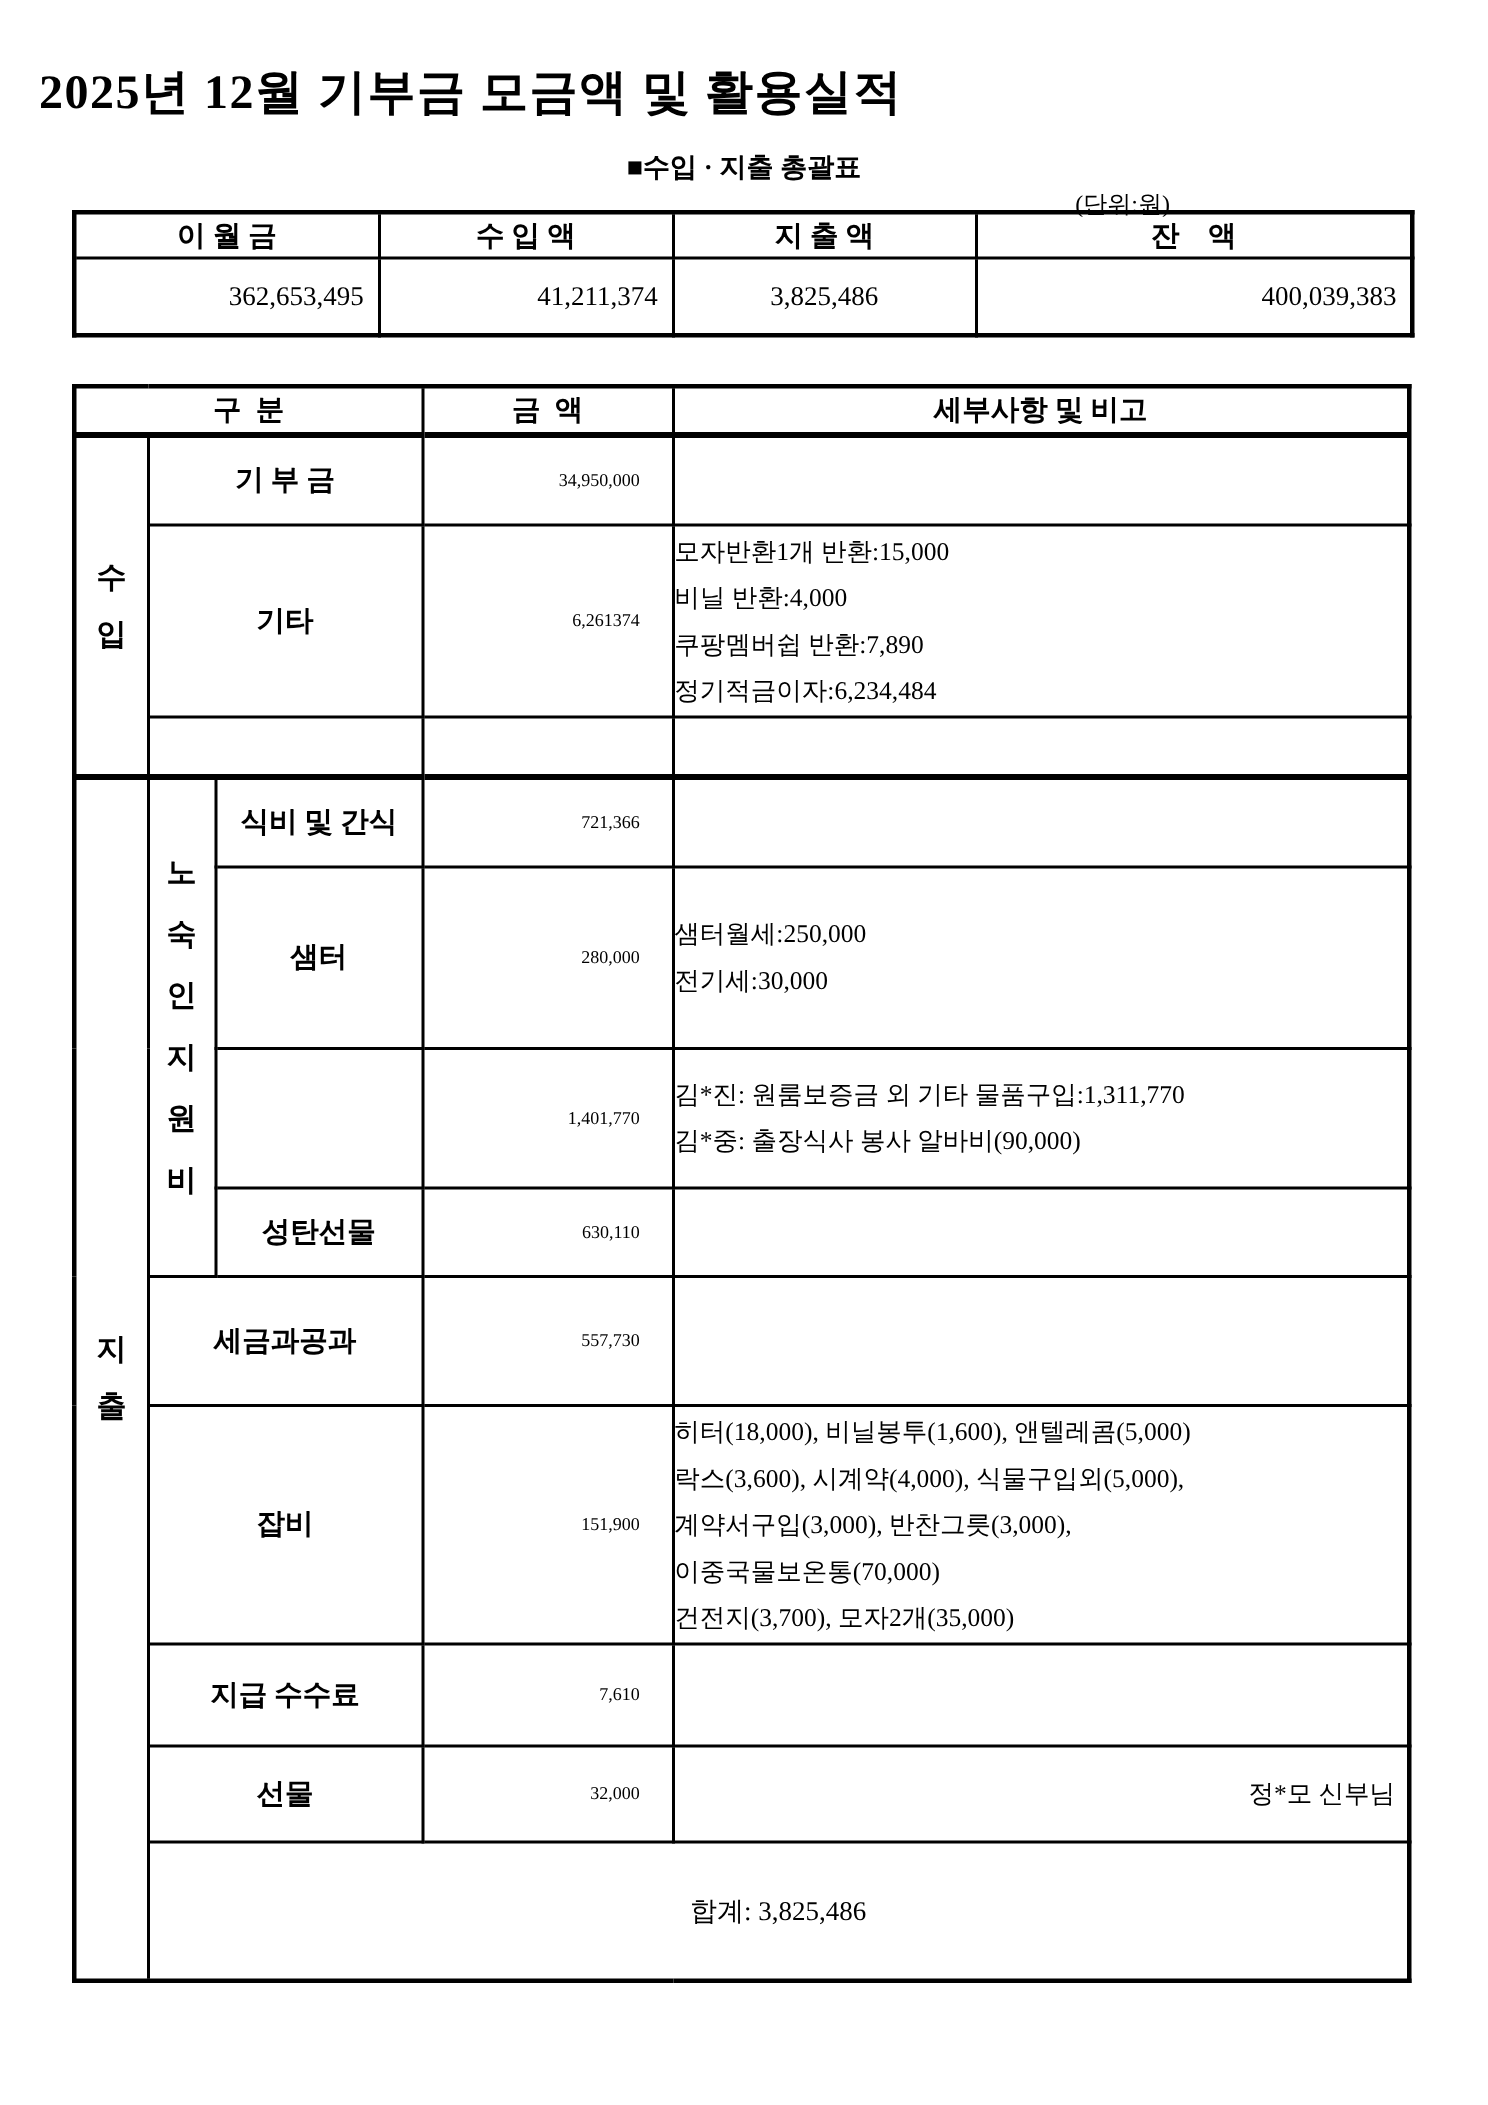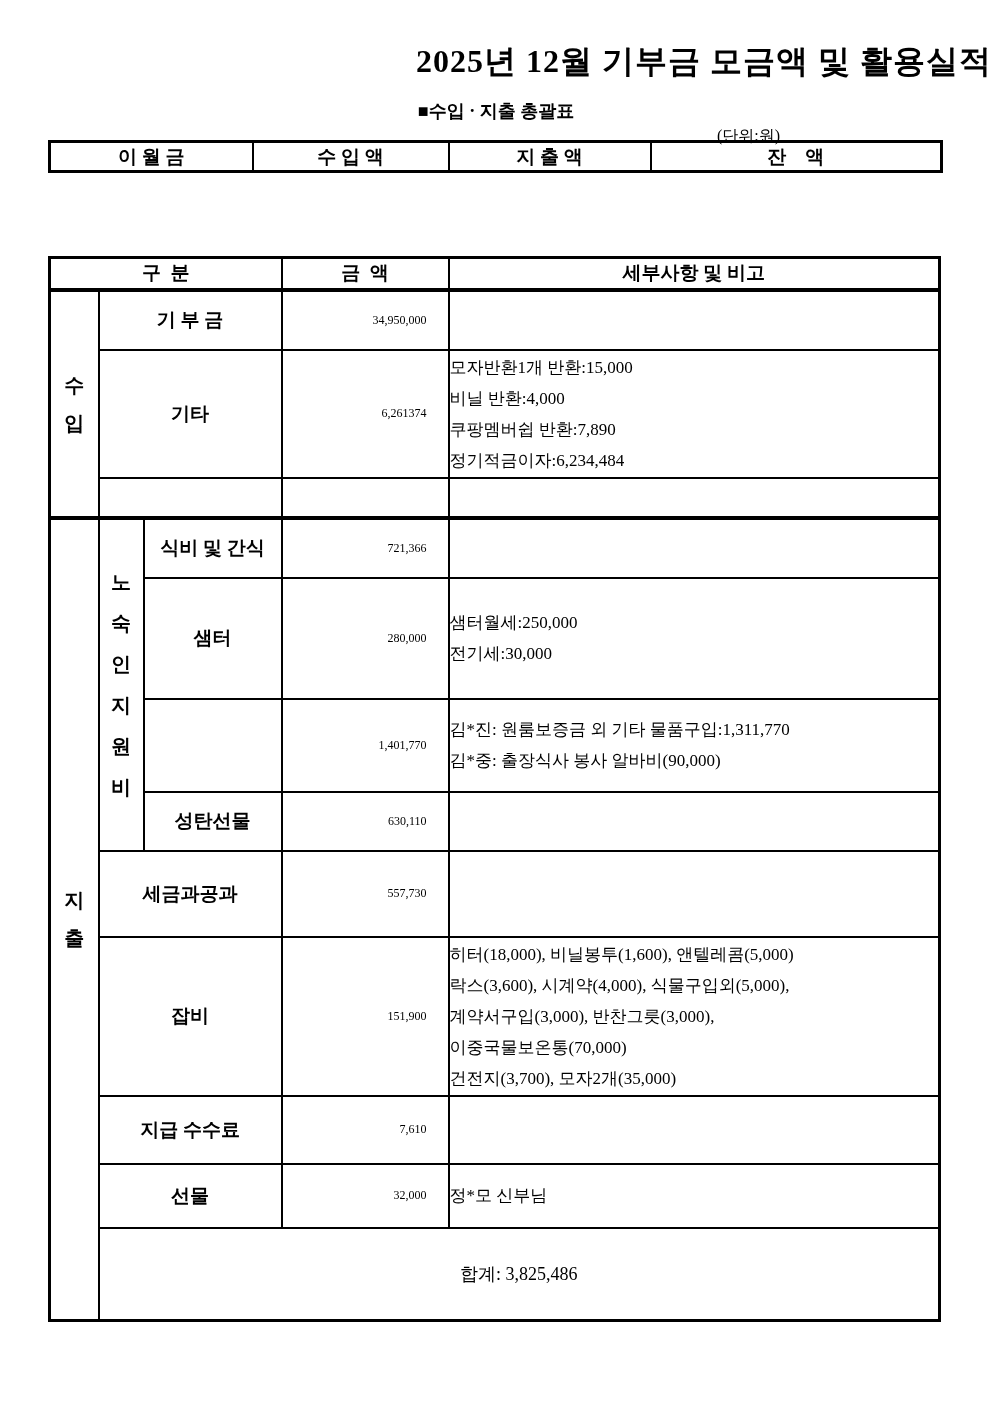--- a/index.html
+++ b/index.html
@@ -4,22 +4,22 @@
 <style>
   * { margin:0; padding:0; box-sizing:border-box; }
   html, body { background:#fff; }
   body {
     width:992px; height:1403px; position:relative;
     color:#000; font-family:"Liberation Serif", serif;
     overflow:hidden;
   }
   .doc-title {
     position:absolute; top:40px; left:0; width:100%;
-    text-align:right; font-size:32px; font-weight:bold;
-    letter-spacing:1px; white-space:pre;
+    text-align:left; font-size:32px; font-weight:bold;
+    letter-spacing:1px; white-space:pre;padding-left:26px;
   }
   .doc-subtitle {
     position:absolute; top:99px; left:0; width:100%;
     text-align:center; font-size:18px; font-weight:bold; white-space:pre;
   }
   .unit-note {
     position:absolute; top:126px; right:212px;
     font-size:16px;
   }
   table {
@@ -34,21 +34,21 @@
     font-size:19px; font-weight:bold; text-align:center; white-space:pre;
   }
   .val { font-size:18px; text-align:right; padding-right:9px; }
   .val-center { font-size:18px; text-align:center; }
   .cat {
     font-size:19px; font-weight:bold; text-align:center; white-space:pre;
   }
   .amt { font-size:12px; text-align:right; padding-right:21px; }
   .det { font-size:17px; text-align:left; padding-right:8px; }
   .det div { line-height:31px; }
-  .det-single { font-size:17px; padding-right:8px; }
+  .det-single { font-size:17px; text-align:right; padding-right:8px; }
   .vcell { text-align:center; font-size:20px; font-weight:bold; }
   .vcell .vtext div { line-height:38px; }
   .vcell .vtext.wide div { line-height:41px; }
   .total-cell { font-size:18px; text-align:center; }
   .thick-b { border-bottom:4px solid #000; }
   .thead-row th { border-bottom:4px solid #000; }
 </style>
 </head>
 <body>
 
@@ -62,20 +62,26 @@
       <col style="width:196px">
       <col style="width:202px">
       <col style="width:291px">
   </colgroup>
   <tbody>
       <tr style="height:30px">
     <th>이 월 금</th>
     <th>수 입 액</th>
     <th>지 출 액</th>
     <th>잔    액</th>
+  </tr>
+  <tr style="height:52px">
+    <td class="val">362,653,495</td>
+    <td class="val">41,211,374</td>
+    <td class="val-center">3,825,486</td>
+    <td class="val">400,039,383</td>
   </tr>
 </tbody>
   </table>
 
 <table class="ledger-table">
   <colgroup>
     <col style="width:49px">
       <col style="width:45px">
       <col style="width:138px">
       <col style="width:167px">

